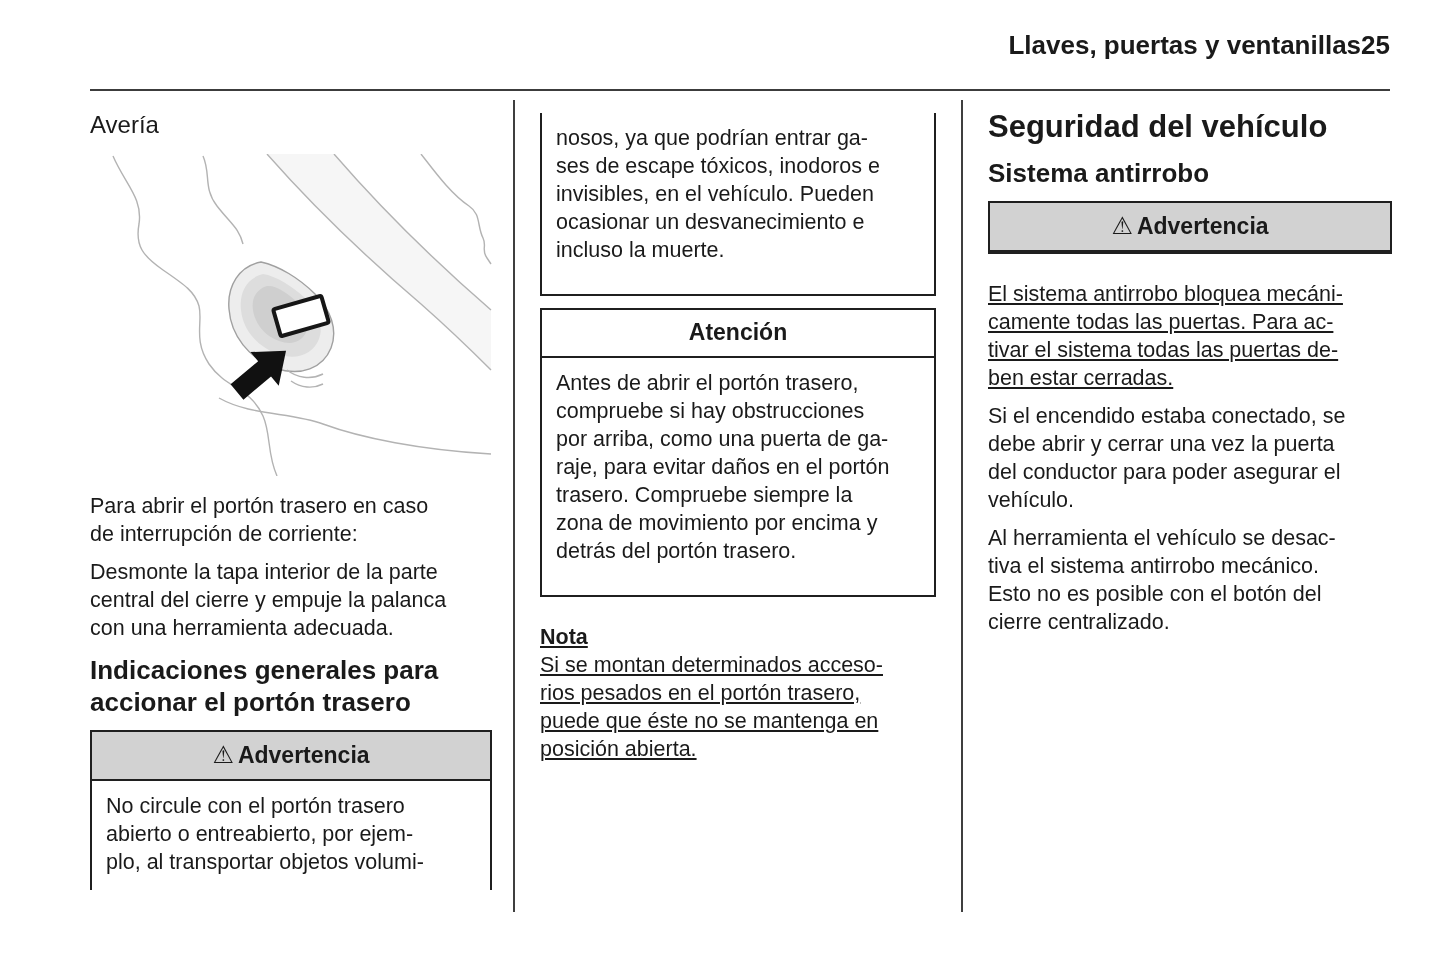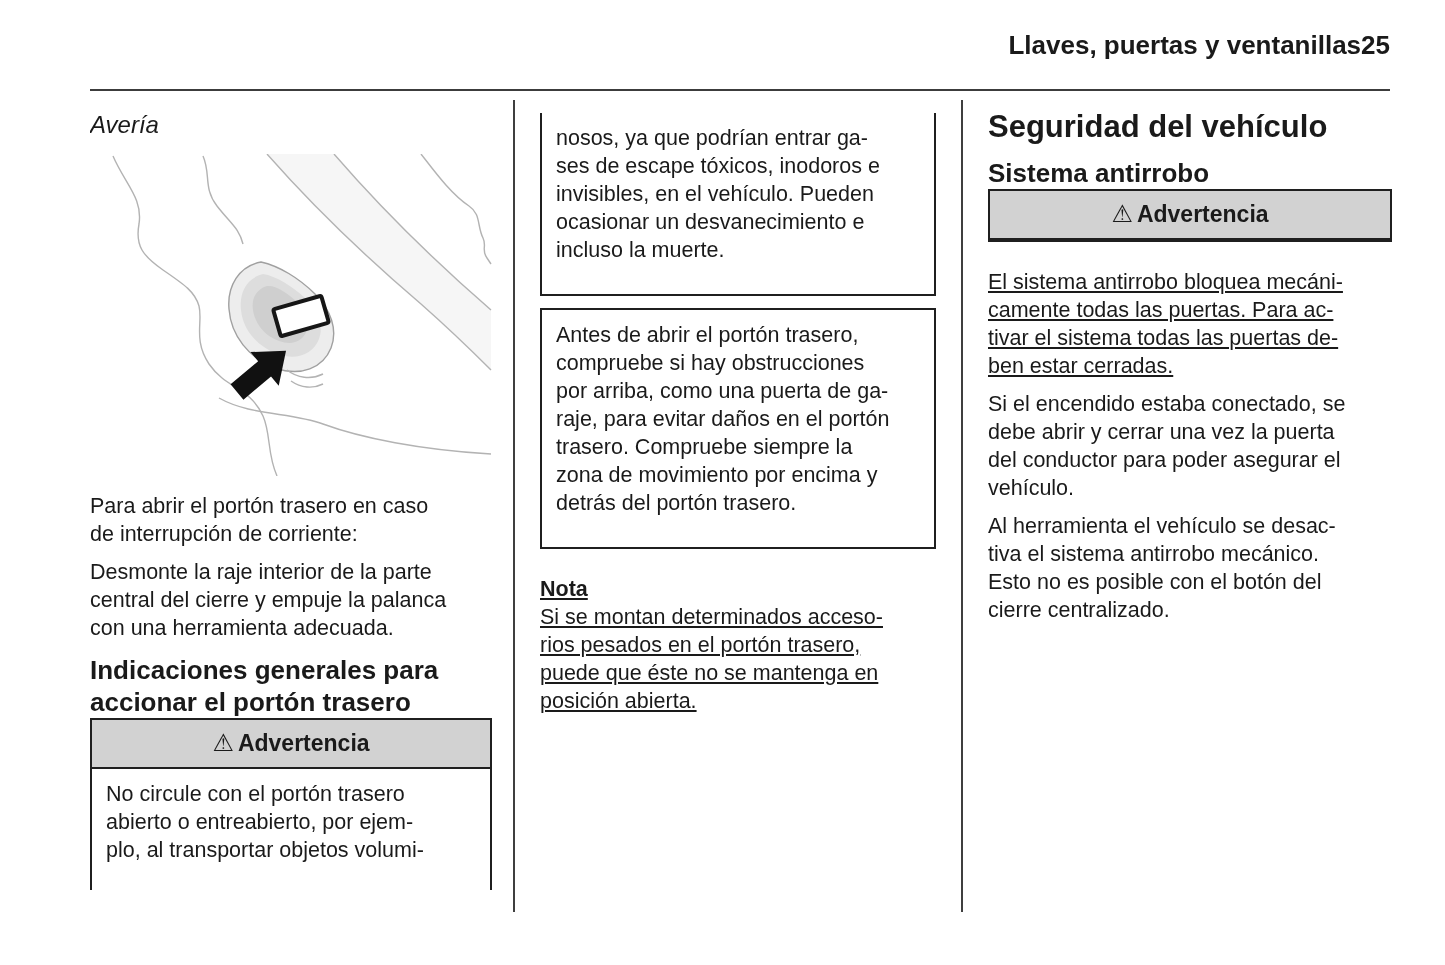--- a/index.html
+++ b/index.html
@@ -29,37 +29,37 @@
 
   
   .col { position:absolute; top:100px; }
   .col-1 { left:90px;  width:402px; height:790px; overflow:hidden; }
   .col-2 { left:540px; width:396px; }
   .col-3 { left:988px; width:404px; }
 
   .body-text { font-size:21.5px; line-height:28px; }
   .h-large { font-size:31px; font-weight:bold; line-height:36px; }
   .h-med   { font-size:26px; font-weight:bold; line-height:32px; }
-  .h-light { font-size:24px; font-weight:normal; line-height:30px;font-style:italic; }
+  .h-light { font-size:24px; font-weight:normal; line-height:30px; }
 
   
   .box { border:2px solid #1f1f1f; }
   .box-header {
     text-align:center; font-size:23px; font-weight:bold;
     padding:9px 6px 10px 6px; border-bottom:2px solid #1f1f1f;
   }
   .box-header.gray { background:#d2d2d2; }
   .box-body { padding:11px 14px 30px 14px; }
   .warn-icon { font-weight:normal; font-size:24px; margin-right:4px; }
 
   .box-cut-bottom { border-bottom:none; }
   .box-cut-top { border-top:none; }
 
   
-  .figure { width:402px; height:322px; margin-top:14px; } .mt10{margin-top:10px;} .mt12{margin-top:0;}
+  .figure { width:402px; height:322px; margin-top:14px; } .mt10{margin-top:10px;} .mt12{margin-top:12px;}
   .mt14{margin-top:26px;text-decoration:underline;} .mt16{margin-top:12px;}
 
   .note-label { font-size:21.5px; font-weight:bold; line-height:28px; }
 </style>
 </head>
 <body>
 
 <div class="page-header">
   <span>Llaves, puertas y ventanillas</span>
   <span>25</span>
@@ -94,21 +94,21 @@
       <rect x="185" y="148" width="50" height="28" rx="2" transform="rotate(-16 210 162)" fill="#ffffff" stroke="#161616" stroke-width="4"></rect>
     </g>
 
     <g transform="translate(146,238) rotate(-40)">
       <polygon points="0,-10 36,-10 36,-22 64,0 36,22 36,10 0,10" fill="#111111"></polygon>
     </g>
   </svg>
 
   <div class="body-text pre mt16">Para abrir el portón trasero en caso
 de interrupción de corriente:</div>
-  <div class="body-text pre mt10">Desmonte la raje interior de la parte
+  <div class="body-text pre mt10">Desmonte la tapa interior de la parte
 central del cierre y empuje la palanca
 con una herramienta adecuada.</div>
   <div class="h-med pre mt16">Indicaciones generales para
 accionar el portón trasero</div>
 
   <div class="box box-cut-bottom mt12">
     <div class="box-header gray">
       <span class="warn-icon">⚠</span><span>Advertencia</span>
     </div>
     <div class="box-body body-text pre">No circule con el portón trasero
@@ -120,20 +120,21 @@
 <div class="col col-2">
   <div class="box box-cut-top" style="margin-top:13px">
     <div class="box-body body-text pre">nosos, ya que podrían entrar ga-
 ses de escape tóxicos, inodoros e
 invisibles, en el vehículo. Pueden
 ocasionar un desvanecimiento e
 incluso la muerte.</div>
   </div>
 
   <div class="box mt16">
+    <div class="box-header">Atención</div>
     <div class="box-body body-text pre">Antes de abrir el portón trasero,
 compruebe si hay obstrucciones
 por arriba, como una puerta de ga-
 raje, para evitar daños en el portón
 trasero. Compruebe siempre la
 zona de movimiento por encima y
 detrás del portón trasero.</div>
   </div>
 
   <div class="mt14">

